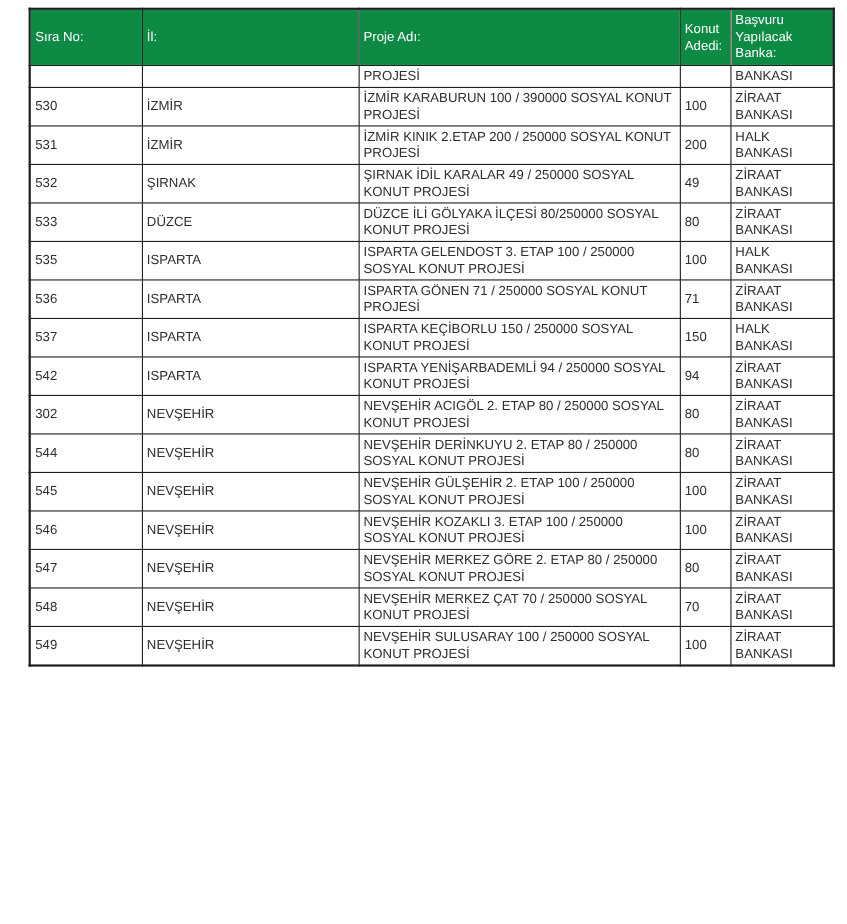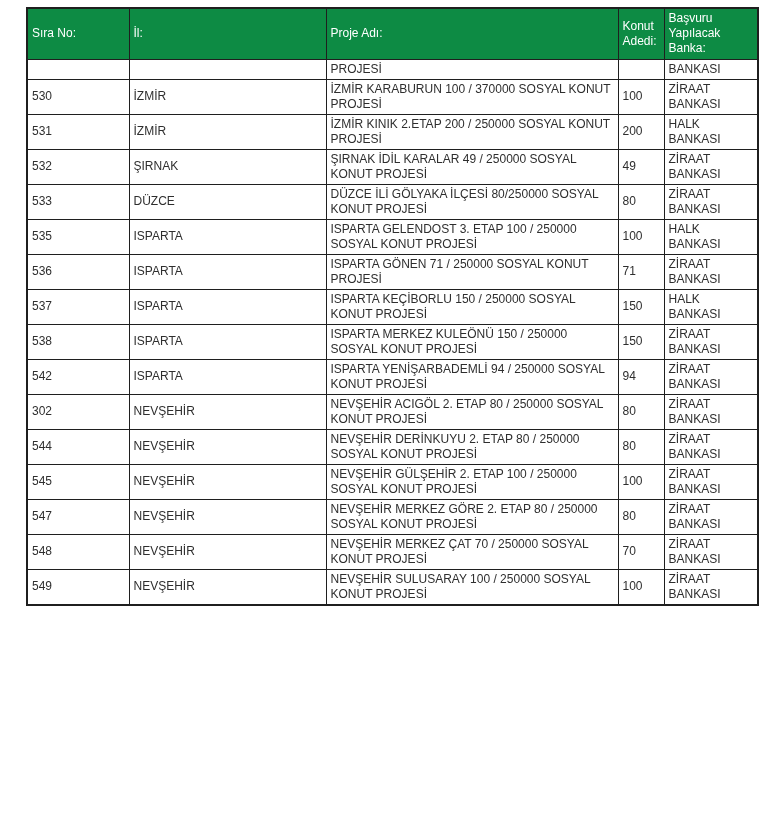--- a/index.html
+++ b/index.html
@@ -78,21 +78,21 @@
       <tr class="partial">
         <td></td>
         <td></td>
         <td>PROJESİ</td>
         <td></td>
         <td>BANKASI</td>
       </tr>
       <tr>
         <td>530</td>
         <td>İZMİR</td>
-        <td>İZMİR KARABURUN 100 / 370000 SOSYAL KONUT PROJESİ</td>
+        <td>İZMİR KARABURUN 100 / 390000 SOSYAL KONUT PROJESİ</td>
         <td>100</td>
         <td>ZİRAAT BANKASI</td>
       </tr>
       <tr>
         <td>531</td>
         <td>İZMİR</td>
         <td>İZMİR KINIK 2.ETAP 200 / 250000 SOSYAL KONUT PROJESİ</td>
         <td>200</td>
         <td>HALK BANKASI</td>
       </tr>
@@ -125,27 +125,20 @@
         <td>ZİRAAT BANKASI</td>
       </tr>
       <tr>
         <td>537</td>
         <td>ISPARTA</td>
         <td>ISPARTA KEÇİBORLU 150 / 250000 SOSYAL KONUT PROJESİ</td>
         <td>150</td>
         <td>HALK BANKASI</td>
       </tr>
       <tr>
-        <td>538</td>
-        <td>ISPARTA</td>
-        <td>ISPARTA MERKEZ KULEÖNÜ 150 / 250000 SOSYAL KONUT PROJESİ</td>
-        <td>150</td>
-        <td>ZİRAAT BANKASI</td>
-      </tr>
-      <tr>
         <td>542</td>
         <td>ISPARTA</td>
         <td>ISPARTA YENİŞARBADEMLİ 94 / 250000 SOSYAL KONUT PROJESİ</td>
         <td>94</td>
         <td>ZİRAAT BANKASI</td>
       </tr>
       <tr>
         <td>302</td>
         <td>NEVŞEHİR</td>
         <td>NEVŞEHİR ACIGÖL 2. ETAP 80 / 250000 SOSYAL KONUT PROJESİ</td>
@@ -160,20 +153,27 @@
         <td>ZİRAAT BANKASI</td>
       </tr>
       <tr>
         <td>545</td>
         <td>NEVŞEHİR</td>
         <td>NEVŞEHİR GÜLŞEHİR 2. ETAP 100 / 250000 SOSYAL KONUT PROJESİ</td>
         <td>100</td>
         <td>ZİRAAT BANKASI</td>
       </tr>
       <tr>
+        <td>546</td>
+        <td>NEVŞEHİR</td>
+        <td>NEVŞEHİR KOZAKLI 3. ETAP 100 / 250000 SOSYAL KONUT PROJESİ</td>
+        <td>100</td>
+        <td>ZİRAAT BANKASI</td>
+      </tr>
+      <tr>
         <td>547</td>
         <td>NEVŞEHİR</td>
         <td>NEVŞEHİR MERKEZ GÖRE 2. ETAP 80 / 250000 SOSYAL KONUT PROJESİ</td>
         <td>80</td>
         <td>ZİRAAT BANKASI</td>
       </tr>
       <tr>
         <td>548</td>
         <td>NEVŞEHİR</td>
         <td>NEVŞEHİR MERKEZ ÇAT 70 / 250000 SOSYAL KONUT PROJESİ</td>

